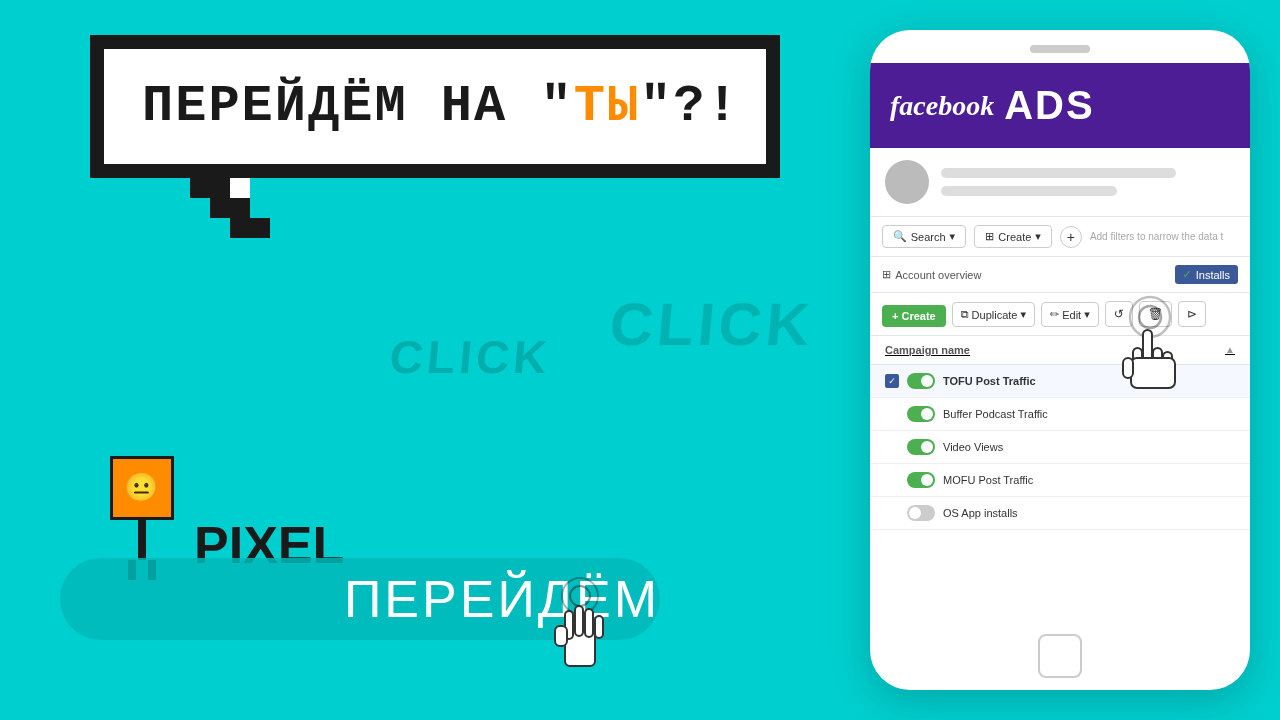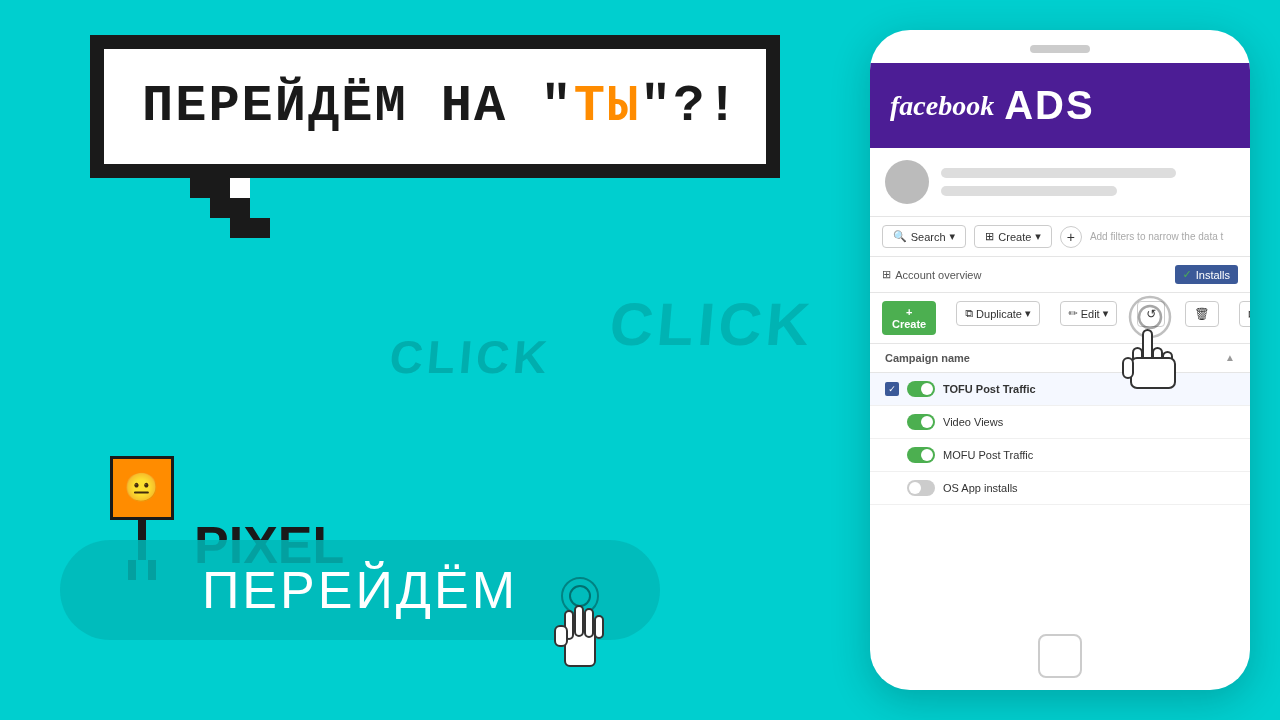--- a/index.html
+++ b/index.html
@@ -93,26 +93,26 @@
       letter-spacing: 4px;
       transform: skewX(-5deg);
     }
 
     
     .cta-button {
       position: absolute;
       bottom: 80px;
       left: 60px;
       width: 600px;
-      height: 100px;
+      height: 82px;
       background: rgba(0, 185, 185, 0.85);
       border-radius: 50px;
       display: flex;
       align-items: center;
-      justify-content: center;
+      justify-content: flex-end;
       border: none;
       cursor: pointer;
     }
 
     .cta-button-text {
       font-family: Arial, sans-serif;
       font-size: 52px;
       font-weight: 300;
       color: white;
       letter-spacing: 3px;
@@ -285,22 +285,22 @@
     }
 
     .check-icon {
       color: #4CAF50;
     }
 
     
     .action-bar {
       padding: 8px 12px;
       display: flex;
-      align-items: flex-start;
-      gap: 20px;
+      align-items: flex-end;
+      gap: 6px;
       border-bottom: 1px solid #e5e5e5;
       flex-shrink: 0;
     }
 
     .create-btn {
       background: #4CAF50;
       color: white;
       border: none;
       border-radius: 4px;
       padding: 5px 10px;
@@ -349,20 +349,21 @@
     }
 
     
     .campaign-header {
       padding: 8px 15px;
       display: flex;
       align-items: flex-start;
       justify-content: space-between;
       border-bottom: 1px solid #e5e5e5;
       flex-shrink: 0;
+      text-decoration: underline;
     }
 
     .campaign-header-text {
       font-size: 11px;
       color: #555;
       font-weight: bold;
     }
 
     .sort-icon {
       color: #999;
@@ -657,20 +658,24 @@
   </div>
 
   <div class="campaign-list">
 
     <div class="campaign-item active">
       <div class="checkbox-checked">✓</div>
       <div class="toggle-on"></div>
       <span style="font-weight:bold;">TOFU Post Traffic</span>
     </div>
 
+    <div class="campaign-item">
+      <div class="toggle-on" style="margin-left:22px;"></div>
+      <span>Buffer Podcast Traffic</span>
+    </div>
 
     <div class="campaign-item">
       <div class="toggle-on" style="margin-left:22px;"></div>
       <span>Video Views</span>
     </div>
 
     <div class="campaign-item">
       <div class="toggle-on" style="margin-left:22px;"></div>
       <span>MOFU Post Traffic</span>
     </div>

